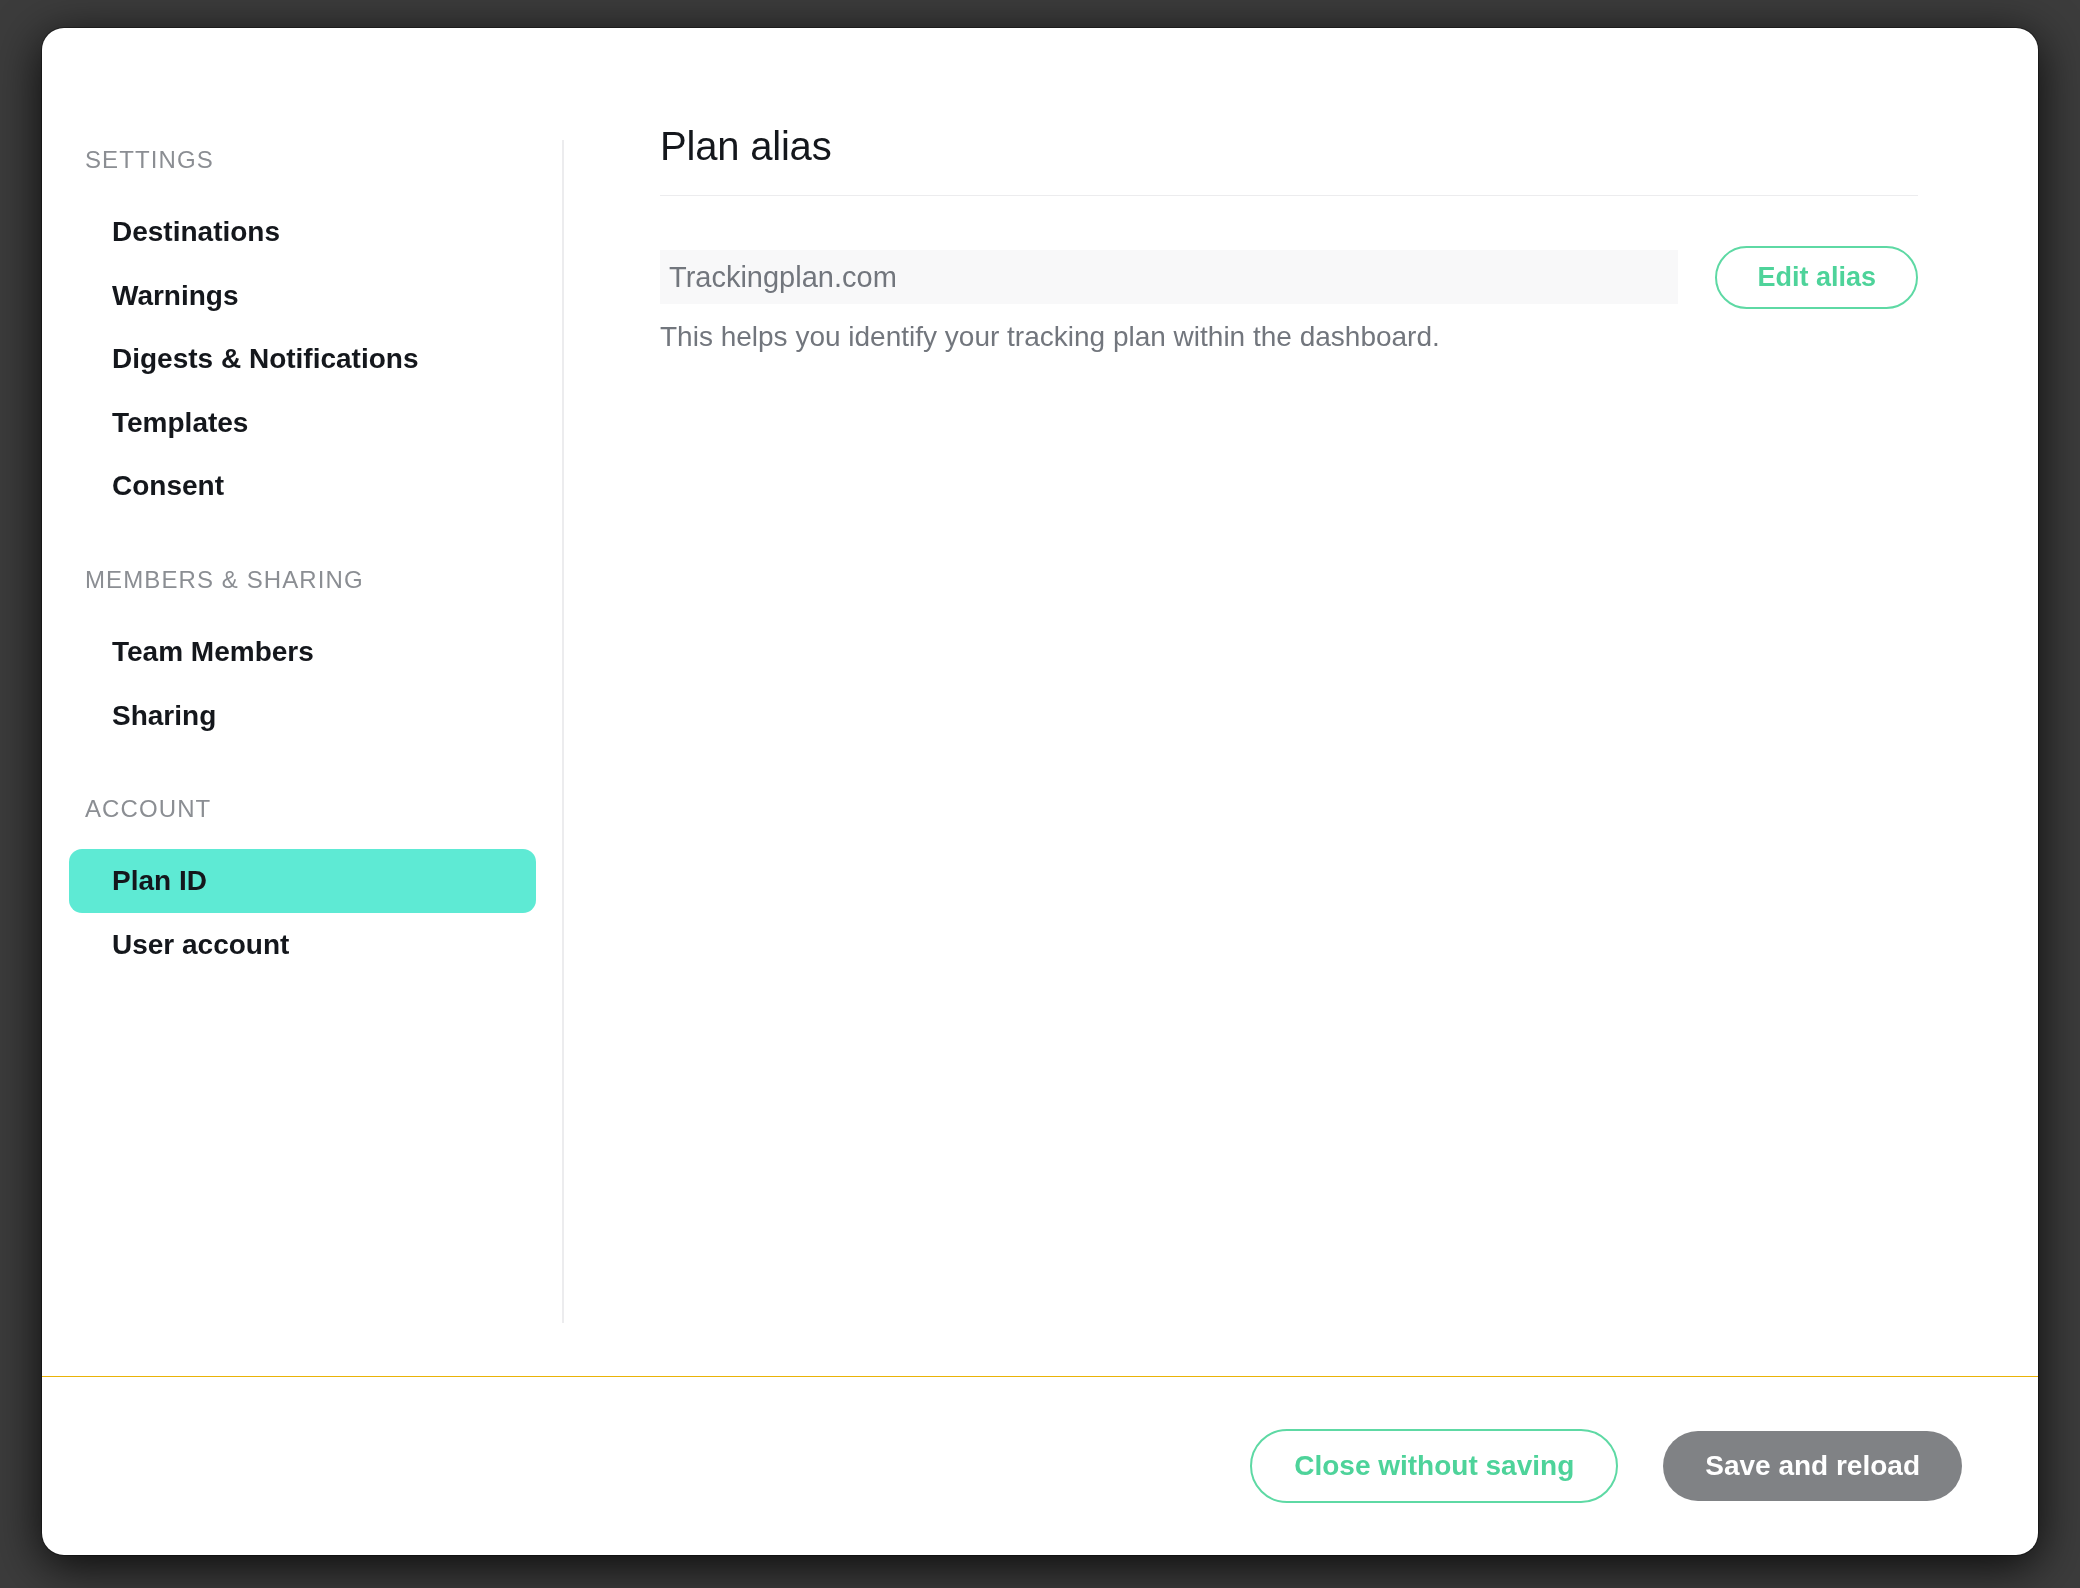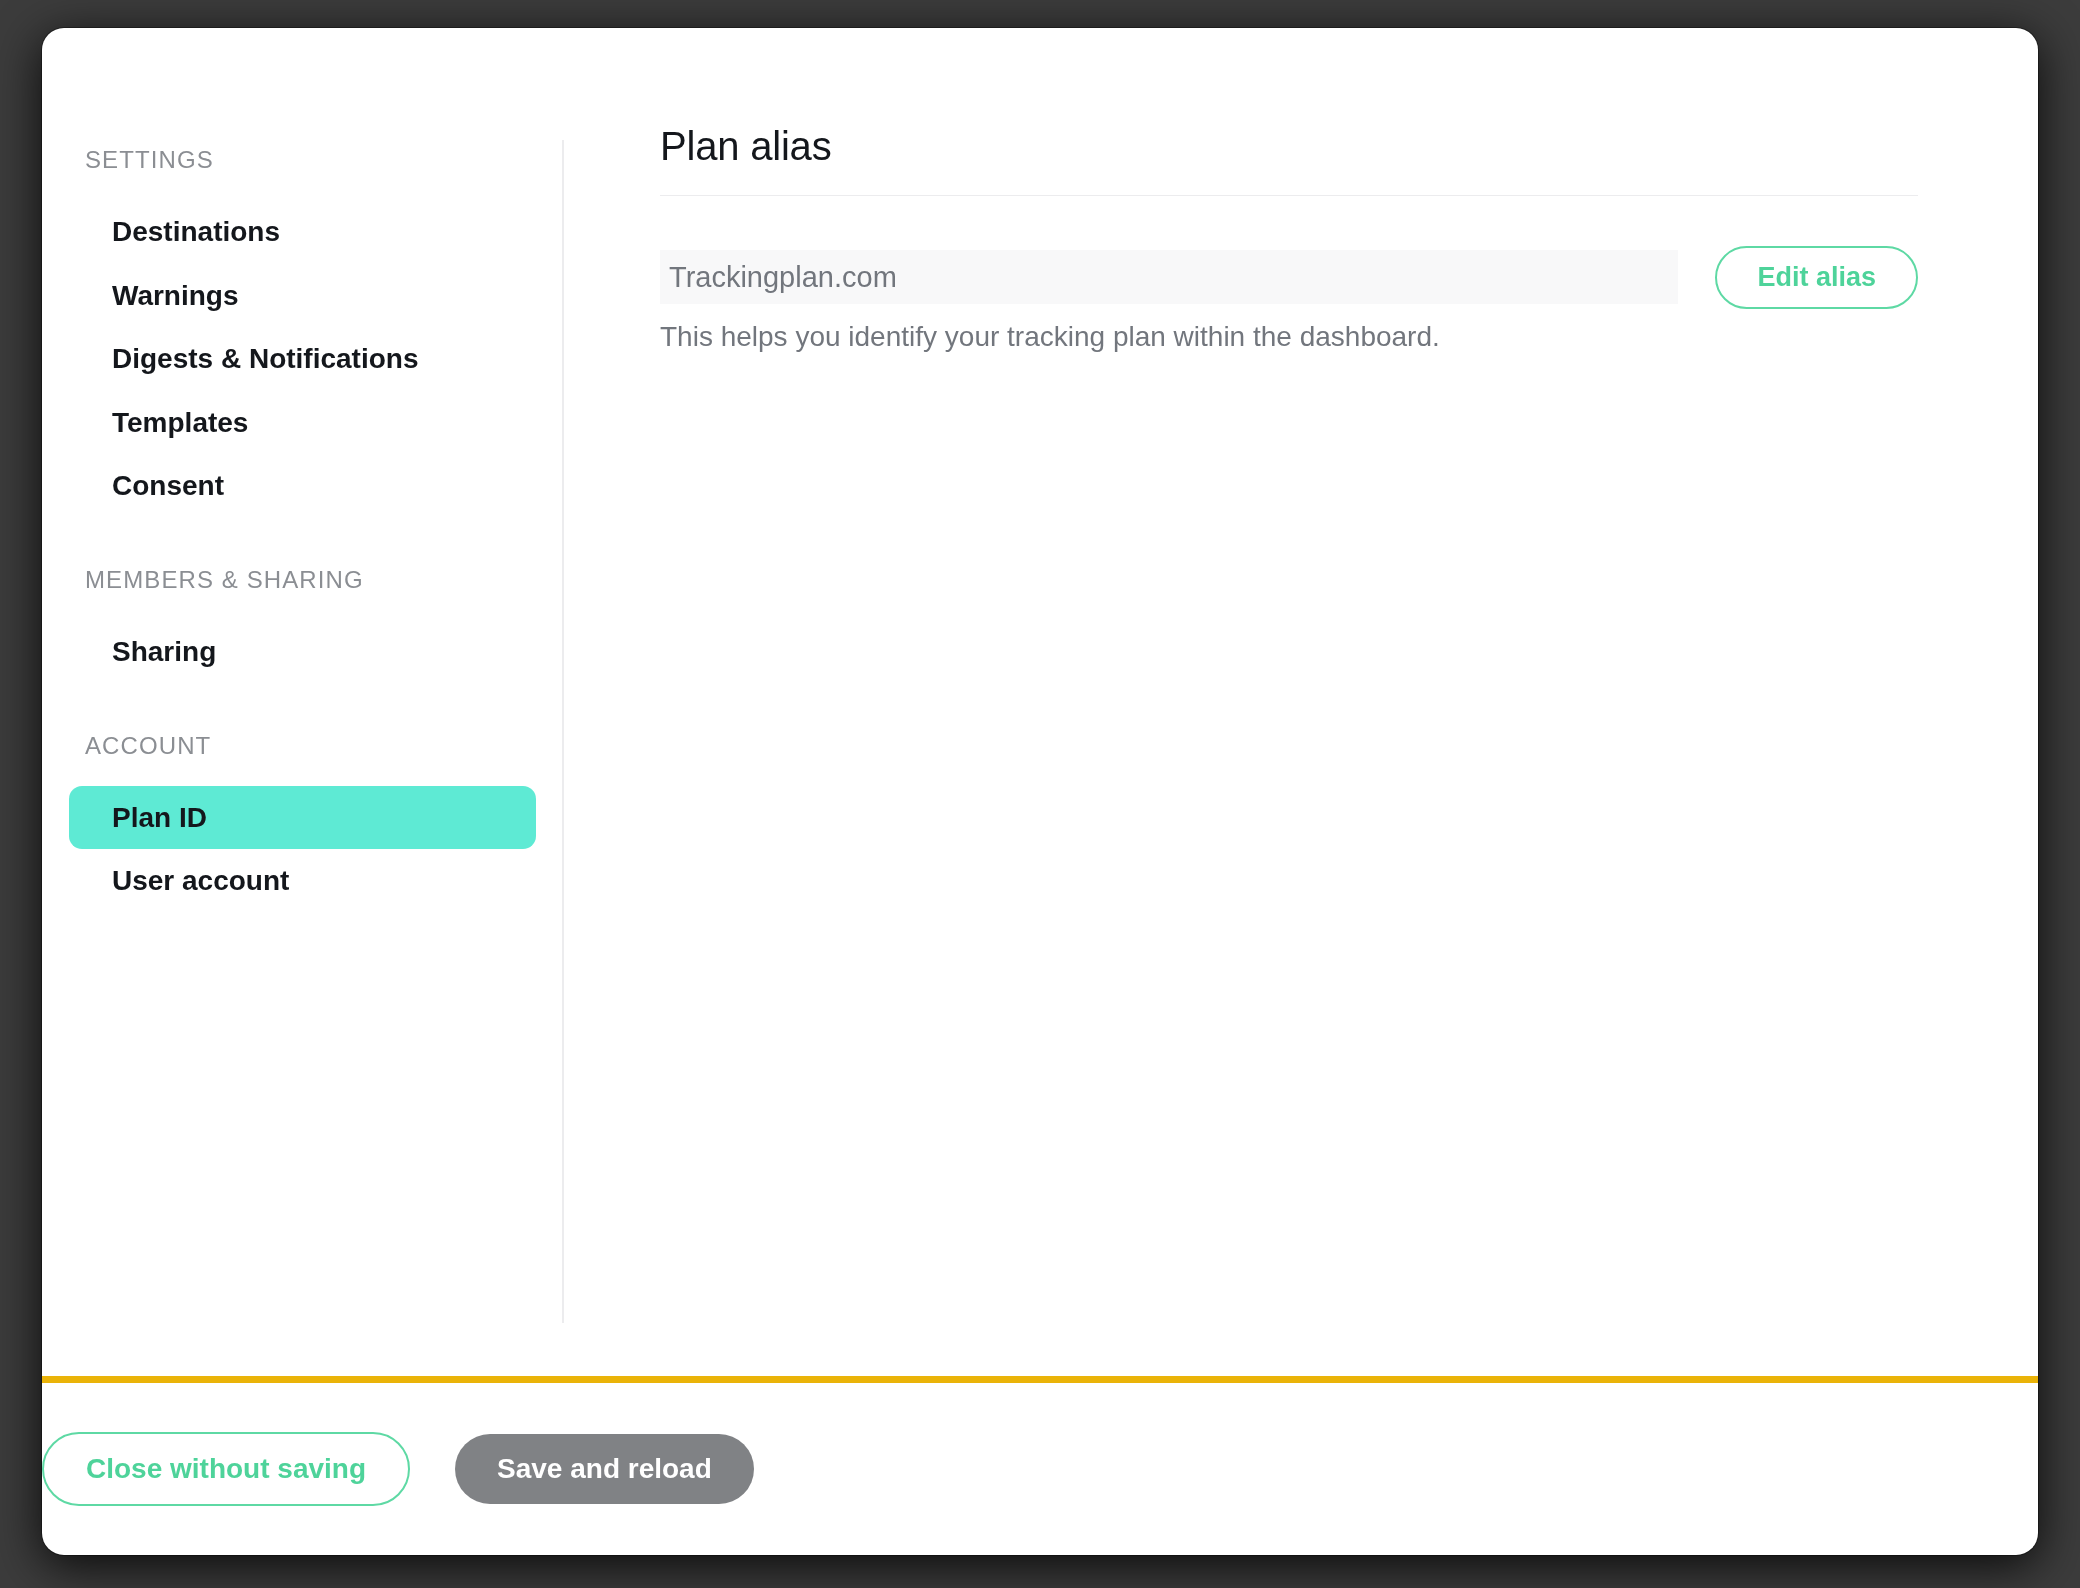--- a/index.html
+++ b/index.html
@@ -162,23 +162,24 @@
   .alias-btn { margin-left: 37px; margin-top: -4px; }
   .group-btn { margin-left: 35px; margin-top: -2px; }
 
   
   .footer {
     position: absolute;
     left: 0;
     bottom: 0;
     width: 100%;
     height: 179px;
-    border-top: 7px solid #eab308;
+    border-top: 1px solid #eab308;
     display: flex;
     align-items: center;
+    justify-content: flex-end;
     padding-right: 76px;
     gap: 45px;
   }
 
   .btn-footer {
     border-radius: 999px;
     font-family: "Liberation Sans", sans-serif;
     font-size: 28px;
     font-weight: bold;
     padding: 19px 42px;
@@ -209,20 +210,21 @@
     <nav class="sidebar">
 
       <div class="nav-section-title">SETTINGS</div>
       <div class="nav-item">Destinations</div>
       <div class="nav-item">Warnings</div>
       <div class="nav-item">Digests &amp; Notifications</div>
       <div class="nav-item">Templates</div>
       <div class="nav-item">Consent</div>
 
       <div class="nav-section-title gap">MEMBERS &amp; SHARING</div>
+      <div class="nav-item">Team Members</div>
       <div class="nav-item">Sharing</div>
 
       <div class="nav-section-title gap">ACCOUNT</div>
       <div class="nav-item active">Plan ID</div>
       <div class="nav-item">User account</div>
     </nav>
 
     <div class="sidebar-divider"></div>
 
     <main class="content">

